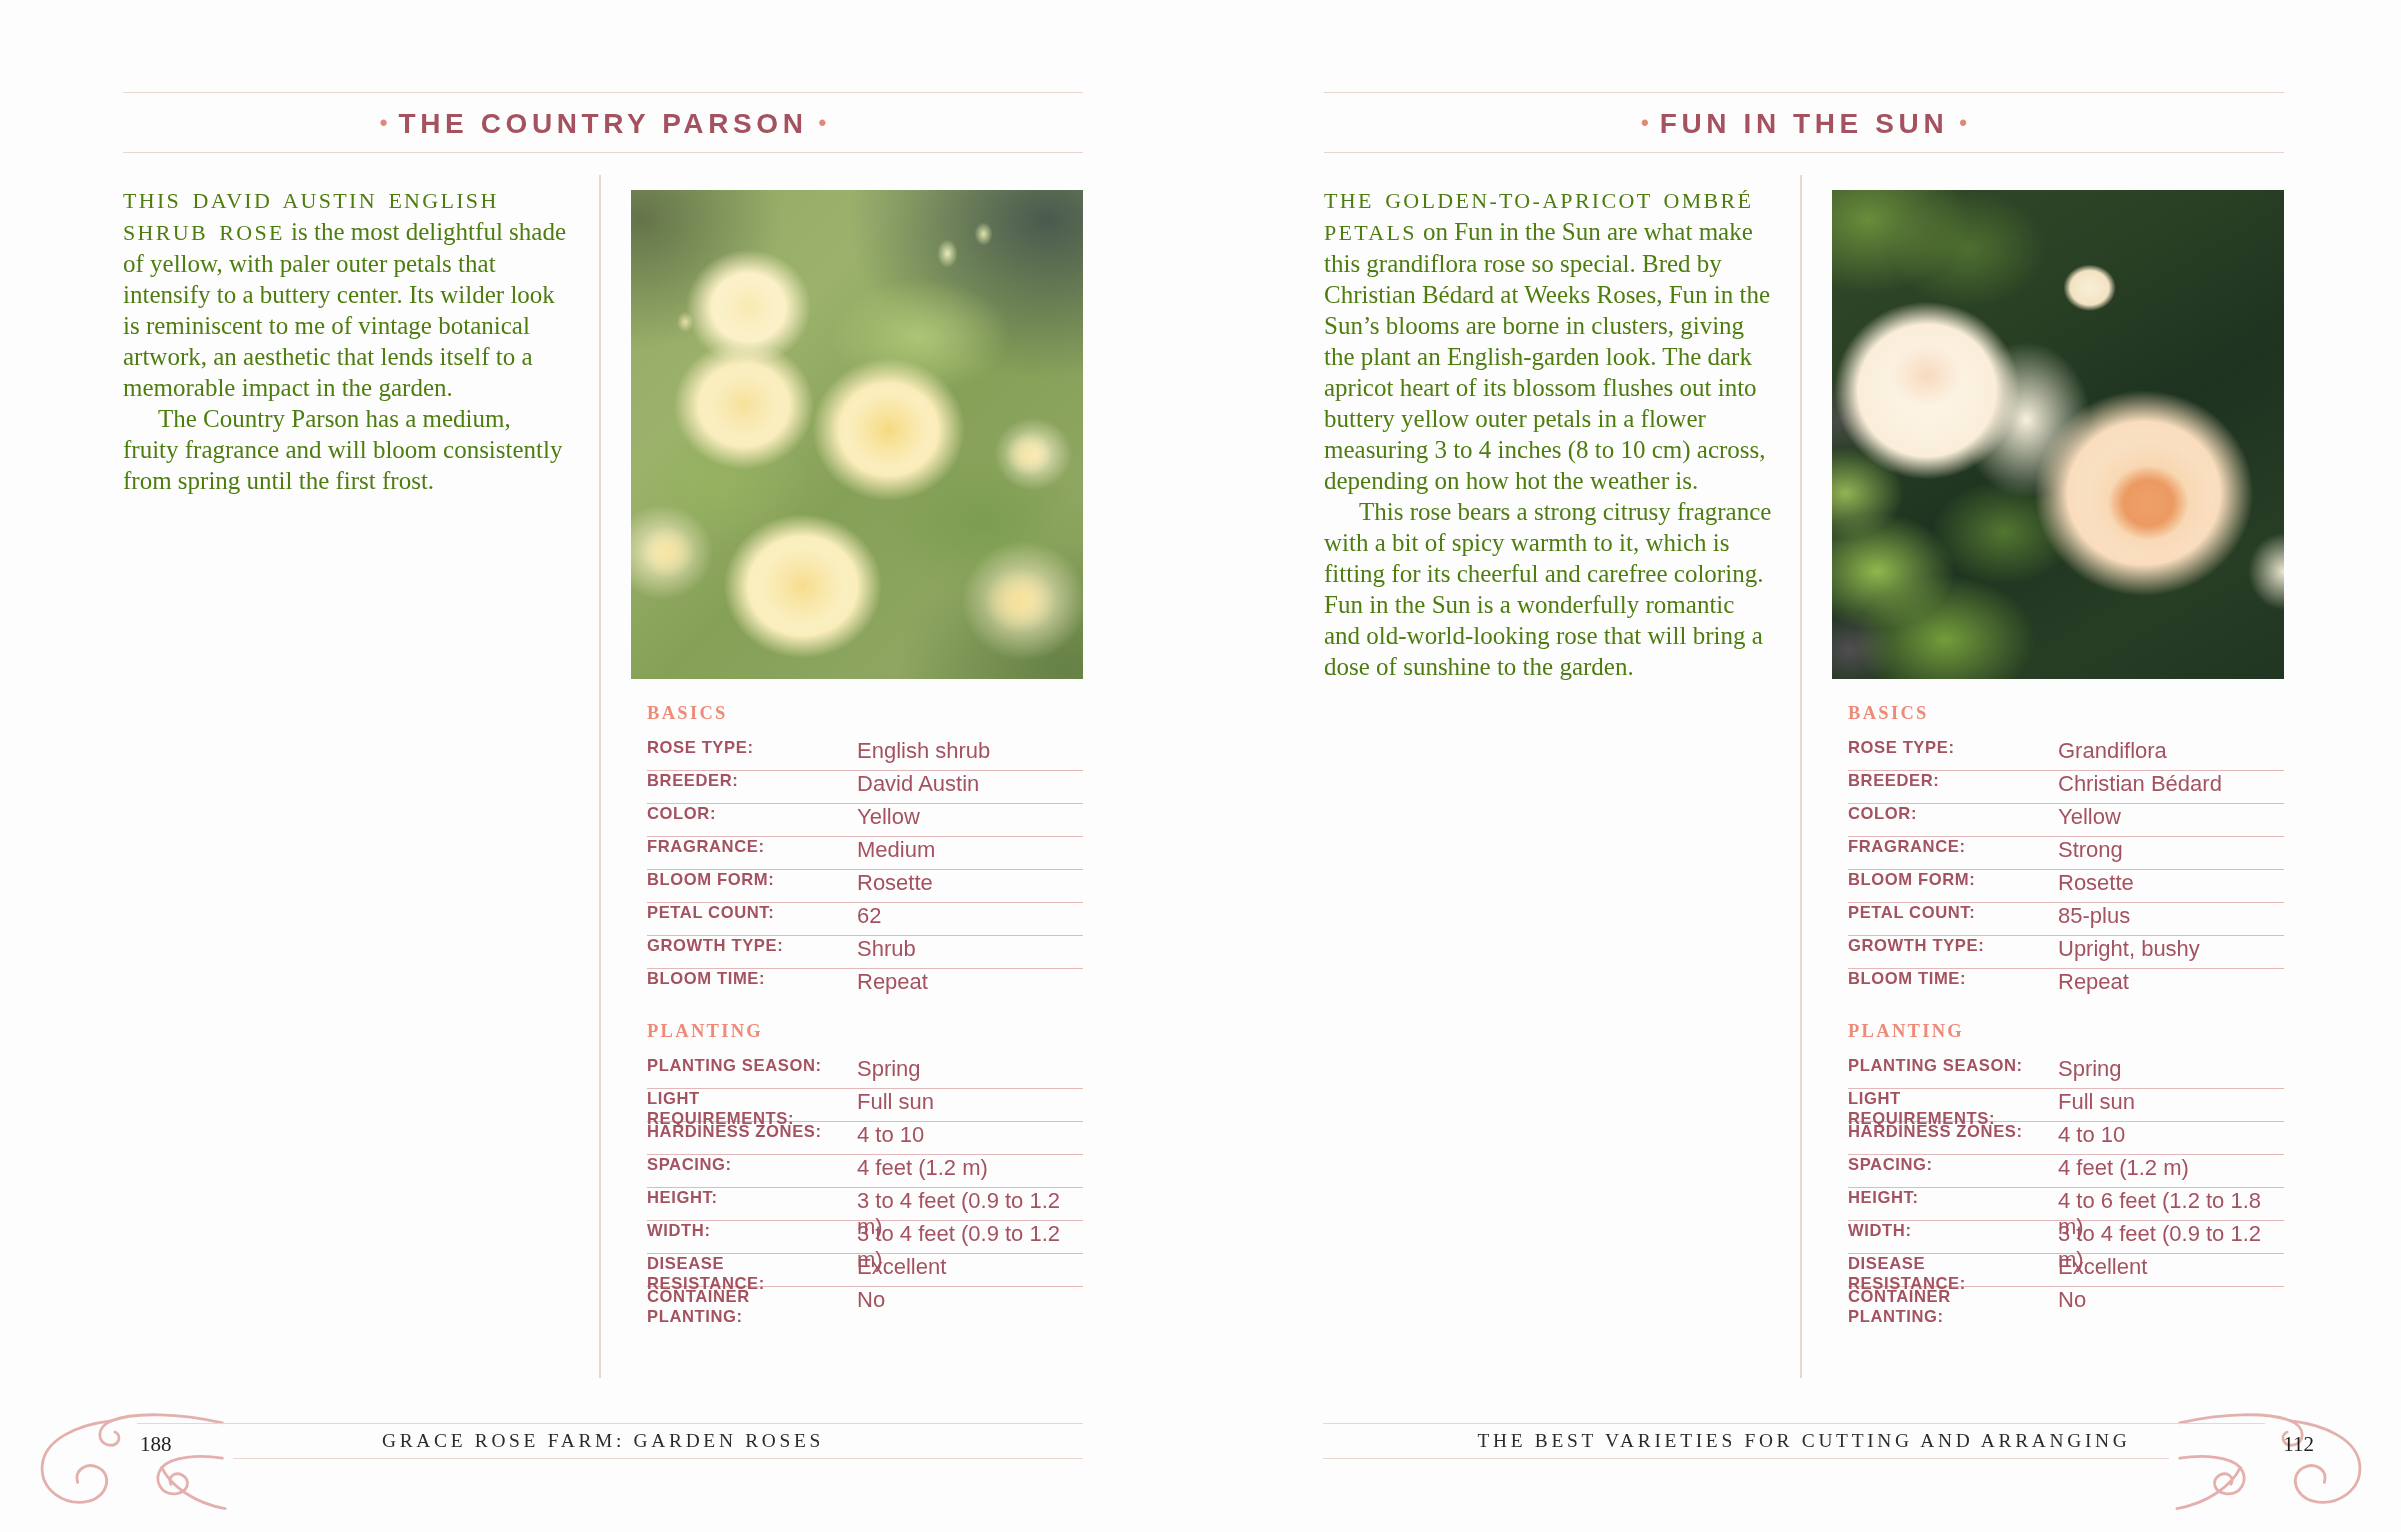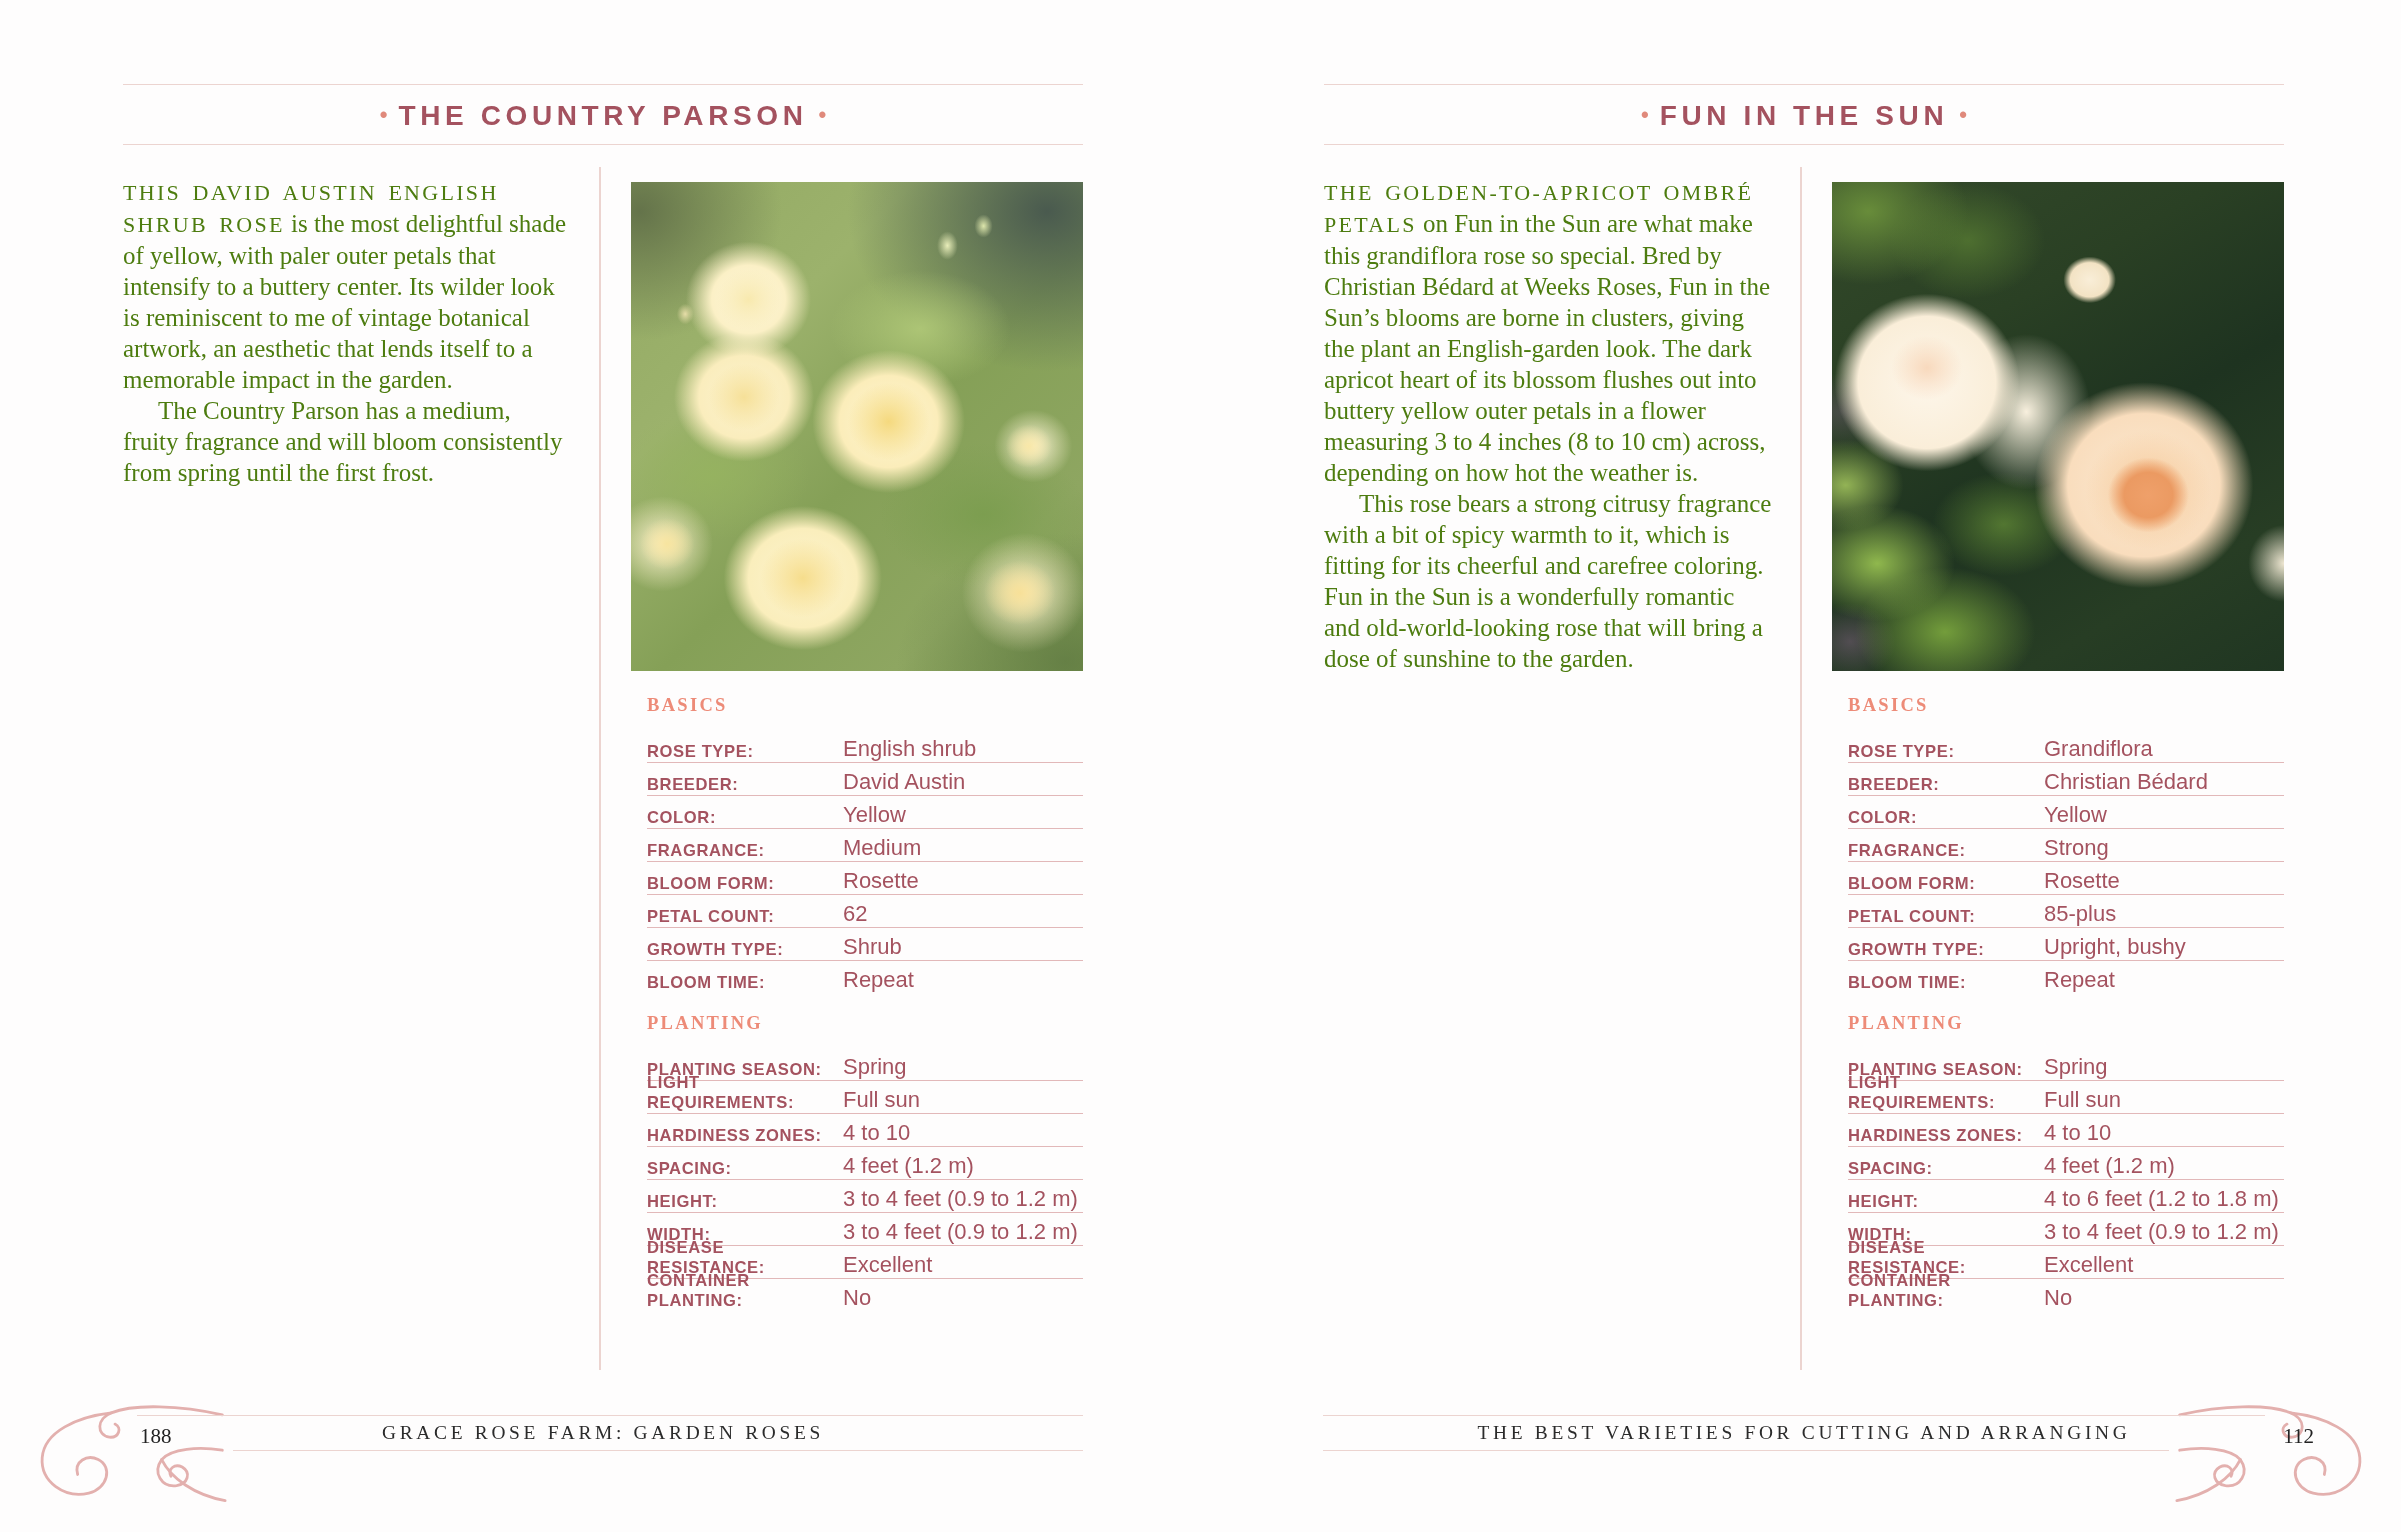--- a/index.html
+++ b/index.html
@@ -1,18 +1,18 @@
 <!DOCTYPE html>
 <html style="font-size:14.8px"><head>
 <meta charset="utf-8">
 <style>
   html,body{margin:0;padding:0;background:#ffffff;}
   .spread{position:relative;width:2401px;height:1532px;background:#fefdfd;overflow:hidden;
           font-family:"Liberation Serif", serif;}
-  .page{position:absolute;top:4px;width:1201px;height:1281px;}
+  .page{position:absolute;top:12px;width:1201px;height:1281px;}
   .page-left{left:0;}
   .page-right{left:1201px;}
 
   
   .rule{position:absolute;height:0;border-top:1.8px solid #ecd4d0;}
   .header-rule-top{left:123px;right:118px;top:80px;}
   .header-rule-bottom{left:123px;right:118px;top:140px;}
   .page-title{position:absolute;left:123px;right:118px;top:91px;height:39px;line-height:39px;
       text-align:center;font-family:"Liberation Sans", sans-serif;font-weight:bold;
       font-size:28px;letter-spacing:4.6px;color:#a4525f;}
@@ -75,21 +75,21 @@
     linear-gradient(150deg, #33492a 0%, #2a4024 30%, #1e3320 55%, #273d24 80%, #203622 100%);}
 
   
   .sec-header{position:absolute;left:647px;width:436px;font-family:Liberation Serif, serif;
       font-weight:bold;font-size:18.5px;letter-spacing:2.3px;color:#ed8b78;}
   .basics-header{top:691px;}
   .planting-header{top:1009px;}
   .rows{position:absolute;left:647px;width:436px;}
   .basics-rows{top:726px;}
   .planting-rows{top:1044px;}
-  .row{display:flex;align-items:flex-end;height:32px;border-bottom:1.4px solid #e2b8b9;}
+  .row{display:flex;align-items:flex-start;height:32px;border-bottom:1.4px solid #e2b8b9;gap:14px;}
   .row:last-child{border-bottom:none;}
   .row .lbl{flex:0 0 196px;font-family:"Liberation Sans", sans-serif;font-weight:bold;
       font-size:16.6px;letter-spacing:0.6px;color:#a4525f;}
   .row .val{font-family:"Liberation Sans", sans-serif;font-size:22px;color:#a4525f;}
 
   
   .footer-text{position:absolute;left:123px;right:118px;top:1418px;text-align:center;
       font-size:19.4px;letter-spacing:3.7px;color:#2b2b2b;}
   .page-number{position:absolute;top:1420px;font-size:21px;color:#222;}
   .page-left .page-number{left:140px;}

